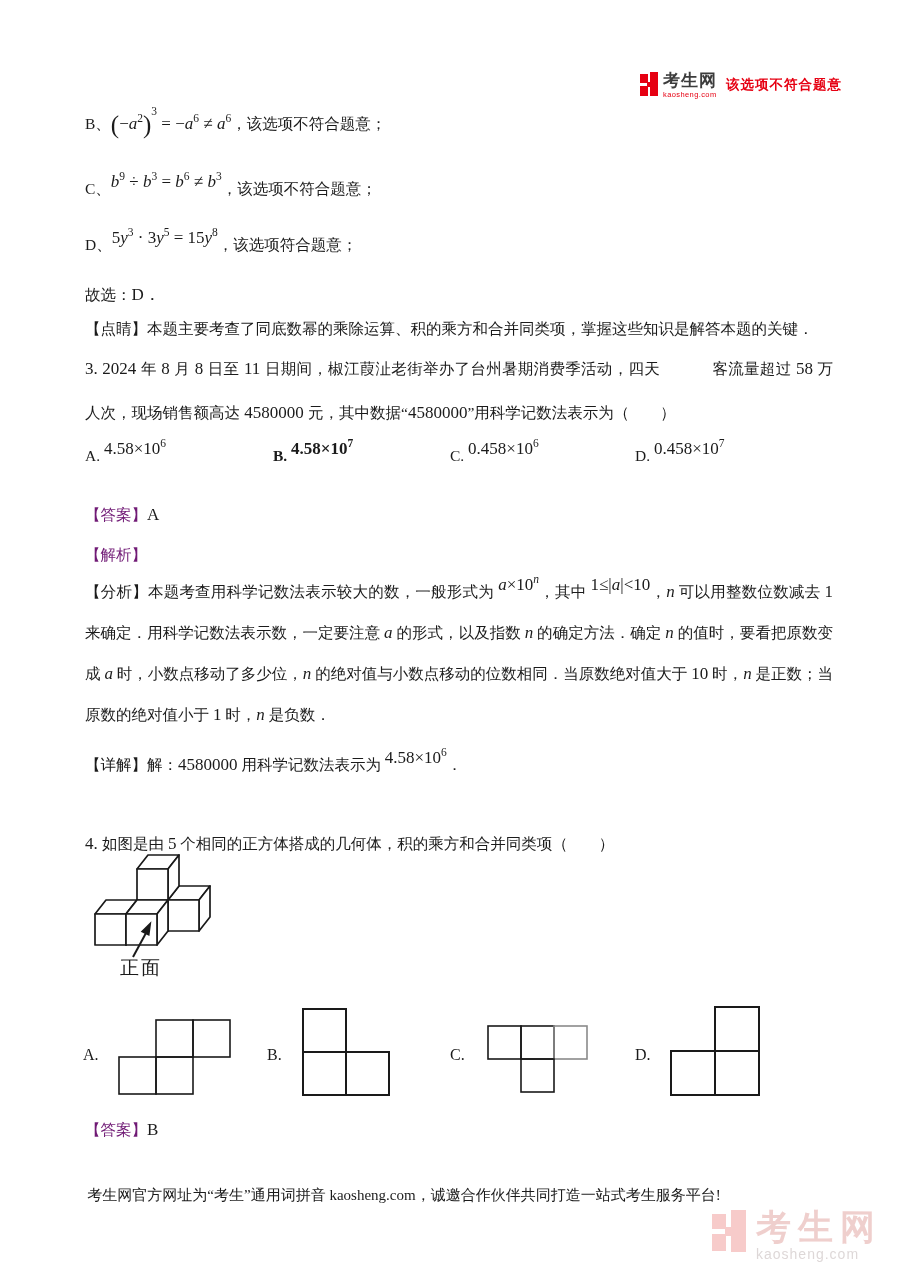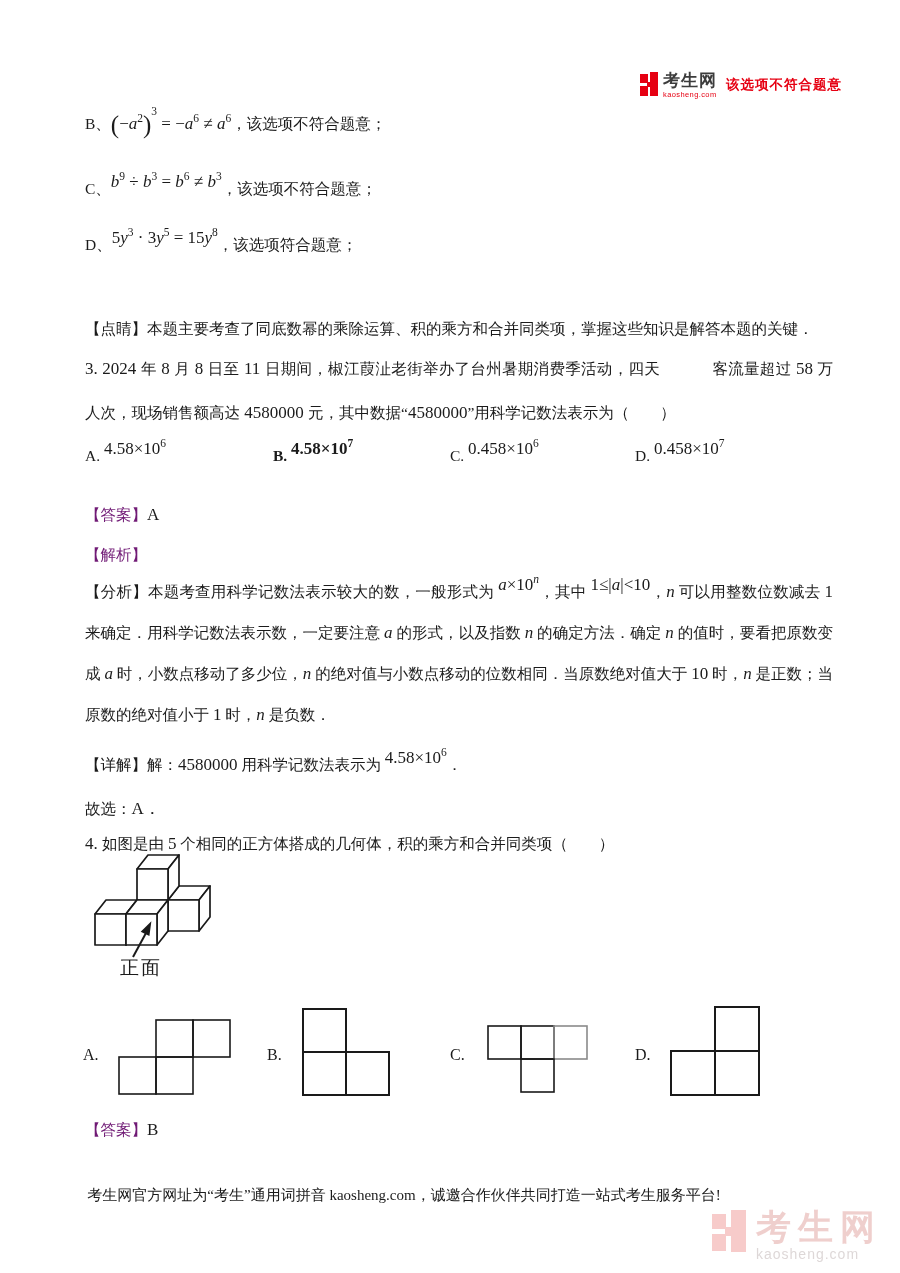--- a/index.html
+++ b/index.html
@@ -88,34 +88,34 @@
     <div class="logo-text">
       <span class="logo-brand">考生网</span>
       <span class="logo-domain">kaosheng.com</span>
     </div>
     <span class="logo-tagline">该选项不符合题意</span>
   </div>
 
   <p class="para" id="p-b"><span class="seg-t">B、</span><span class="seg-p">(</span><span class="seg-m">−</span><span class="seg-mi">a</span><span class="seg-s">2</span><span class="seg-p">)</span><span class="seg-s raised">3</span><span class="seg-m"> = −</span><span class="seg-mi">a</span><span class="seg-s">6</span><span class="seg-m"> ≠ </span><span class="seg-mi">a</span><span class="seg-s">6</span><span class="seg-t">，该选项不符合题意；</span></p>
   <p class="para" id="p-c"><span class="seg-t">C、</span><span class="seg-mi raised">b</span><span class="seg-s raised">9</span><span class="seg-m raised"> ÷ </span><span class="seg-mi raised">b</span><span class="seg-s raised">3</span><span class="seg-m raised"> = </span><span class="seg-mi raised">b</span><span class="seg-s raised">6</span><span class="seg-m raised"> ≠ </span><span class="seg-mi raised">b</span><span class="seg-s raised">3</span><span class="seg-t">，该选项不符合题意；</span></p>
   <p class="para" id="p-d"><span class="seg-t">D、</span><span class="seg-m raised">5</span><span class="seg-mi raised">y</span><span class="seg-s raised">3</span><span class="seg-m raised"> · 3</span><span class="seg-mi raised">y</span><span class="seg-s raised">5</span><span class="seg-m raised"> = 15</span><span class="seg-mi raised">y</span><span class="seg-s raised">8</span><span class="seg-t">，该选项符合题意；</span></p>
+  <p class="para" id="p-choose-d"><span class="seg-t">故选：</span><span class="seg-m">D．</span></p>
   <p class="para" id="p-dianjing"><span class="seg-t">【点睛】本题主要考查了同底数幂的乘除运算、积的乘方和合并同类项，掌握这些知识是解答本题的关键．</span></p>
 
   <p class="para" id="p-q3"><span class="seg-m">3. 2024 </span><span class="seg-t">年</span><span class="seg-m"> 8 </span><span class="seg-t">月</span><span class="seg-m"> 8 </span><span class="seg-t">日至</span><span class="seg-m"> 11 </span><span class="seg-t">日期间，椒江葭沚老街举办了台州暑期消费季活动，四天</span><span class="seg-gap"></span><span class="seg-t">客流量超过</span><span class="seg-m"> 58 </span><span class="seg-t">万人次，现场销售额高达</span><span class="seg-m"> 4580000 </span><span class="seg-t">元，其中数据“</span><span class="seg-m">4580000</span><span class="seg-t">”用科学记数法表示为（　　）</span></p>
   <div id="row-q3">
     <span class="q3opt" id="q3opt-a"><span class="seg-t">A. </span><span class="seg-m raised">4.58×10</span><span class="seg-s raised">6</span></span>
     <span class="q3opt" id="q3opt-b"><span class="seg-t">B. </span><span class="seg-m raised">4.58×10</span><span class="seg-s raised">7</span></span>
     <span class="q3opt" id="q3opt-c"><span class="seg-t">C. </span><span class="seg-m raised">0.458×10</span><span class="seg-s raised">6</span></span>
     <span class="q3opt" id="q3opt-d"><span class="seg-t">D. </span><span class="seg-m raised">0.458×10</span><span class="seg-s raised">7</span></span>
   </div>
   <p class="para" id="p-ans3"><span class="seg-b">【答案】</span><span class="seg-m">A</span></p>
   <p class="para" id="p-jiexi"><span class="seg-b">【解析】</span></p>
   <p class="para" id="p-fenxi"><span class="seg-t">【分析】本题考查用科学记数法表示较大的数，一般形式为 </span><span class="seg-mi raised">a</span><span class="seg-m raised">×10</span><span class="seg-si raised">n</span><span class="seg-t">，其中 </span><span class="seg-m raised">1≤|</span><span class="seg-mi raised">a</span><span class="seg-m raised">|&lt;10</span><span class="seg-t">，</span><span class="seg-mi">n</span><span class="seg-t"> 可以用整数位数减去 </span><span class="seg-m">1</span><span class="seg-t"> 来确定．用科学记数法表示数，一定要注意 </span><span class="seg-mi">a</span><span class="seg-t"> 的形式，以及指数 </span><span class="seg-mi">n</span><span class="seg-t"> 的确定方法．确定 </span><span class="seg-mi">n</span><span class="seg-t"> 的值时，要看把原数变成 </span><span class="seg-mi">a</span><span class="seg-t"> 时，小数点移动了多少位，</span><span class="seg-mi">n</span><span class="seg-t"> 的绝对值与小数点移动的位数相同．当原数绝对值大于 </span><span class="seg-m">10</span><span class="seg-t"> 时，</span><span class="seg-mi">n</span><span class="seg-t"> 是正数；当原数的绝对值小于 </span><span class="seg-m">1</span><span class="seg-t"> 时，</span><span class="seg-mi">n</span><span class="seg-t"> 是负数．</span></p>
   <p class="para" id="p-xiangjie"><span class="seg-t">【详解】解：</span><span class="seg-m">4580000</span><span class="seg-t"> 用科学记数法表示为 </span><span class="seg-m raised">4.58×10</span><span class="seg-s raised">6</span><span class="seg-t">．</span></p>
-  <p class="para" id="p-choose-a"><span class="seg-t">故选：</span><span class="seg-m">A．</span></p>
 
   <p class="para" id="p-q4"><span class="seg-m">4. </span><span class="seg-t">如图是由 </span><span class="seg-m">5</span><span class="seg-t"> 个相同的正方体搭成的几何体，积的乘方和合并同类项（　　）</span></p>
 
   <svg id="fig4" width="135" height="112" viewBox="0 0 135 112">
     <g stroke="#1a1a1a" stroke-width="1.7" fill="#ffffff" stroke-linejoin="round">
 
       <polygon points="52,49 63,35 94,35 83,49"></polygon>
       <polygon points="83,49 94,35 94,66 83,80"></polygon>
       <rect x="52" y="49" width="31" height="31"></rect>
 

